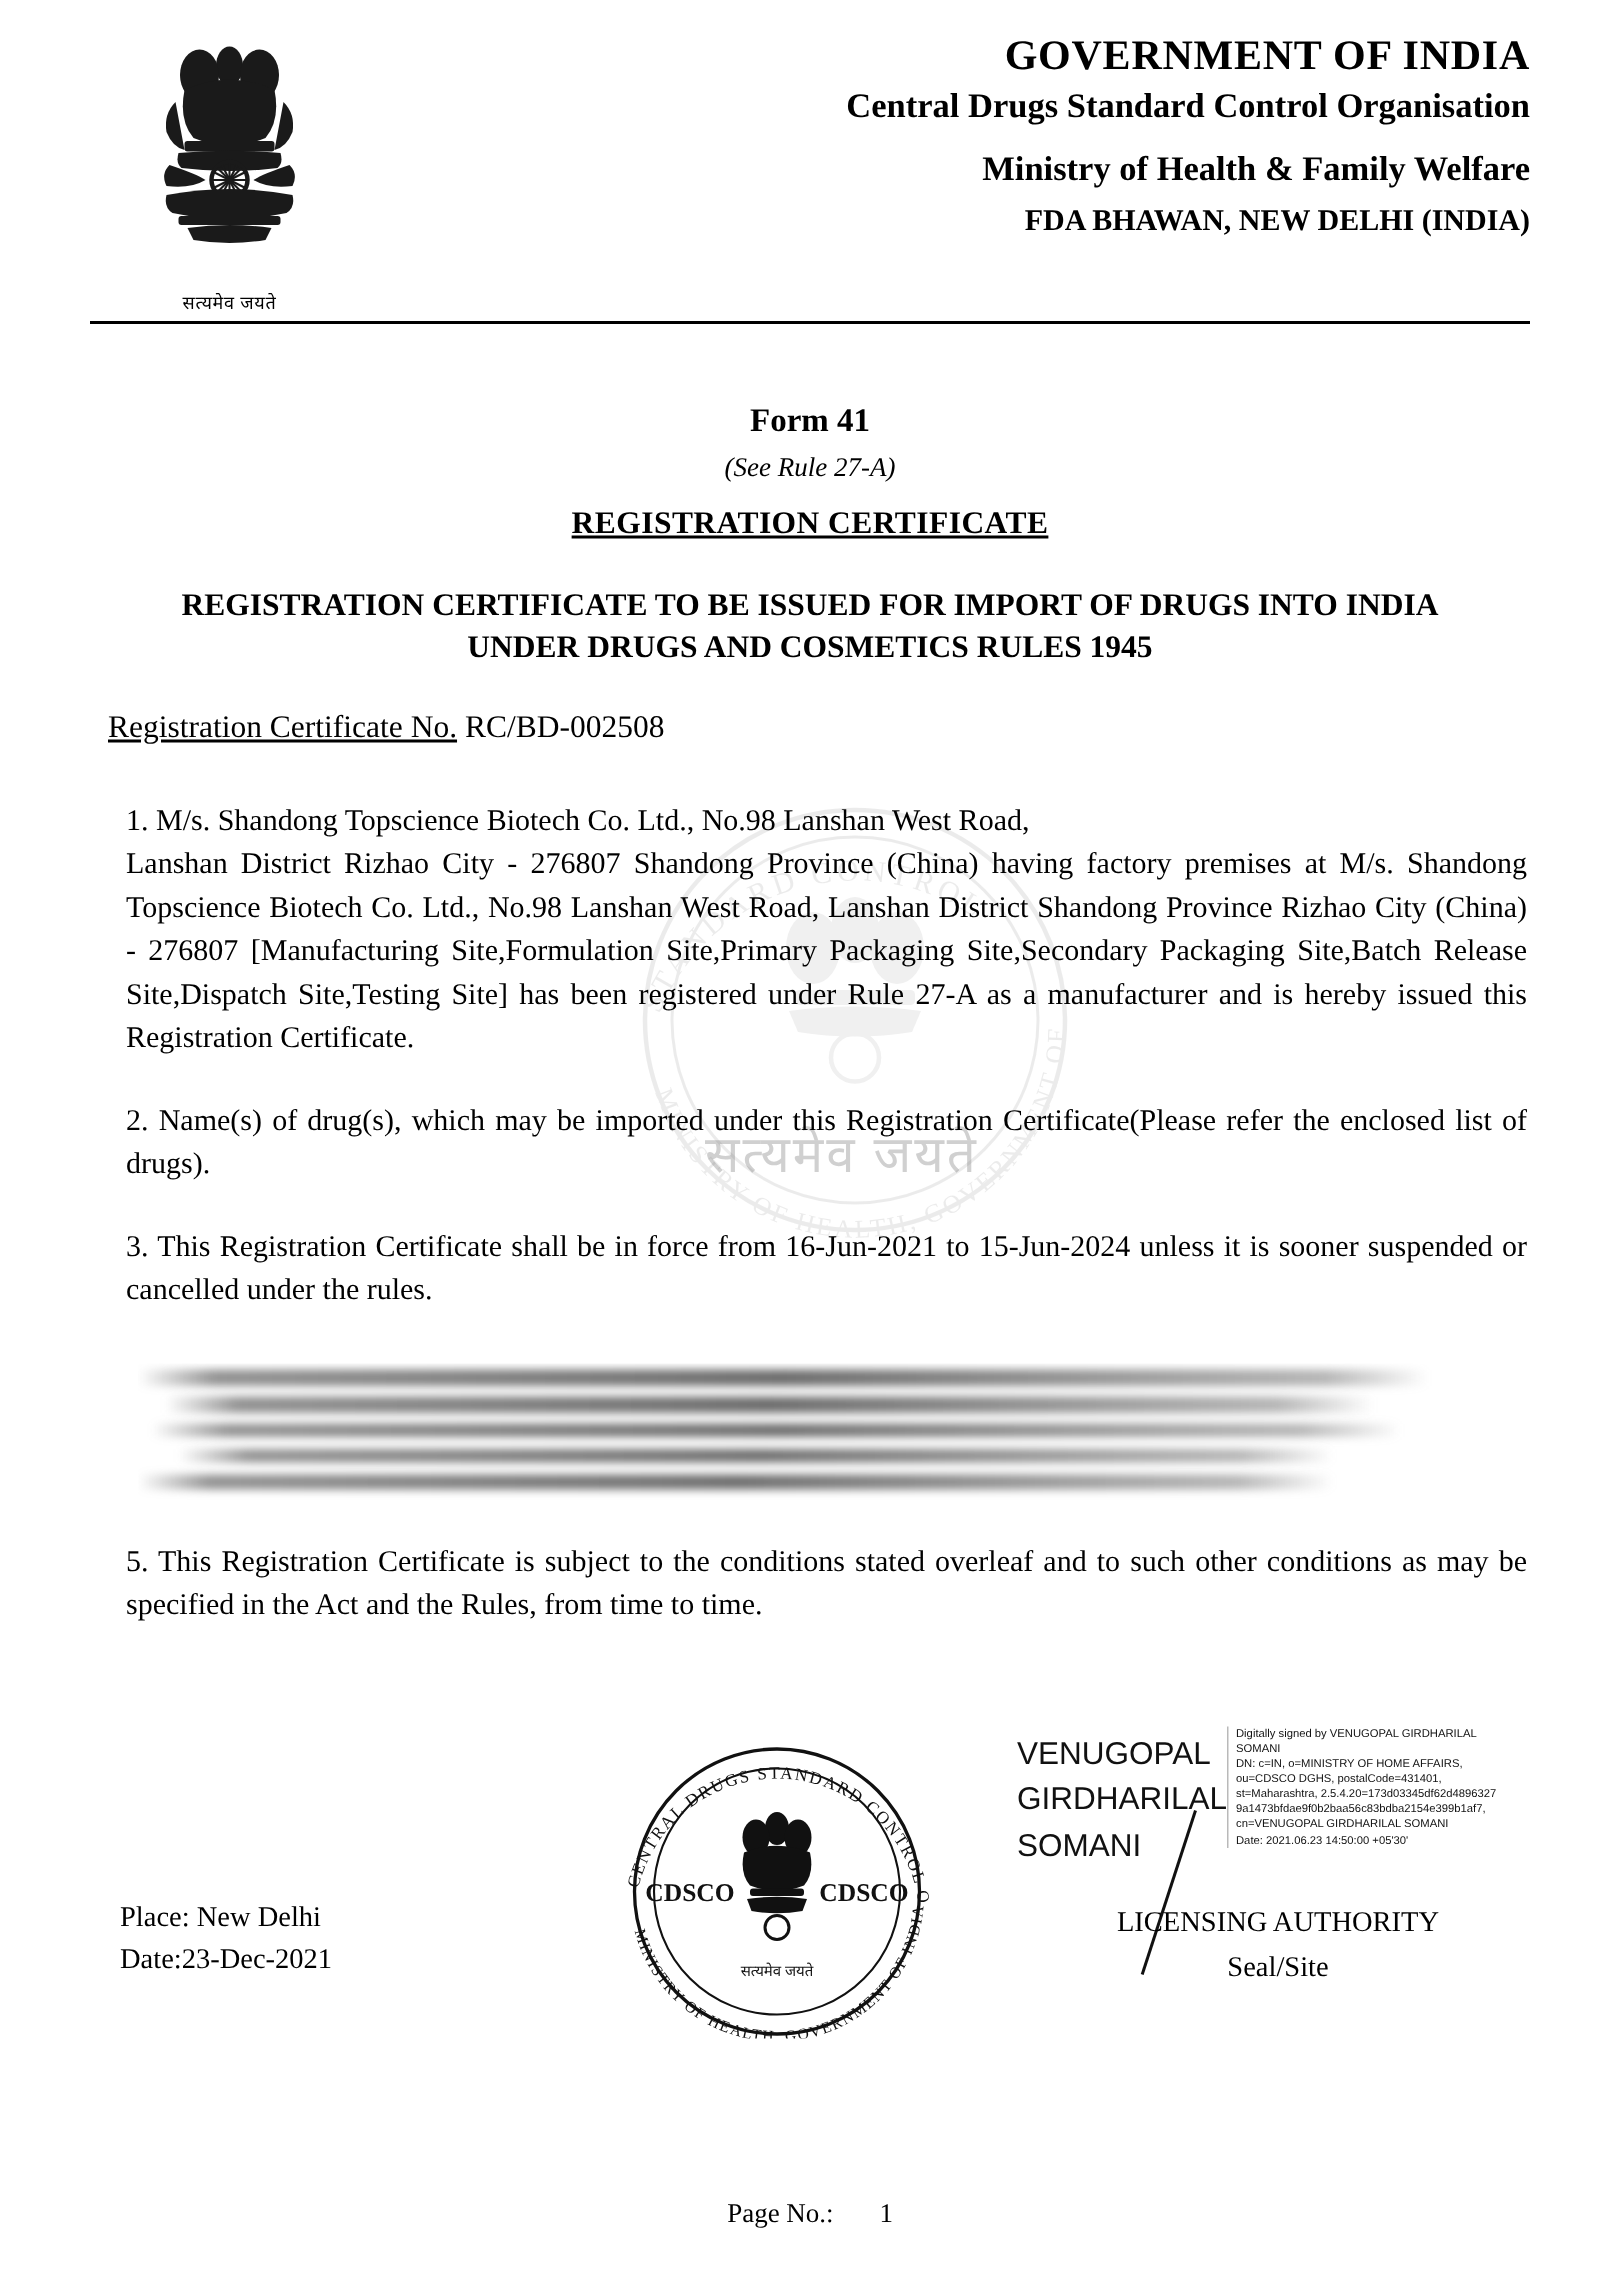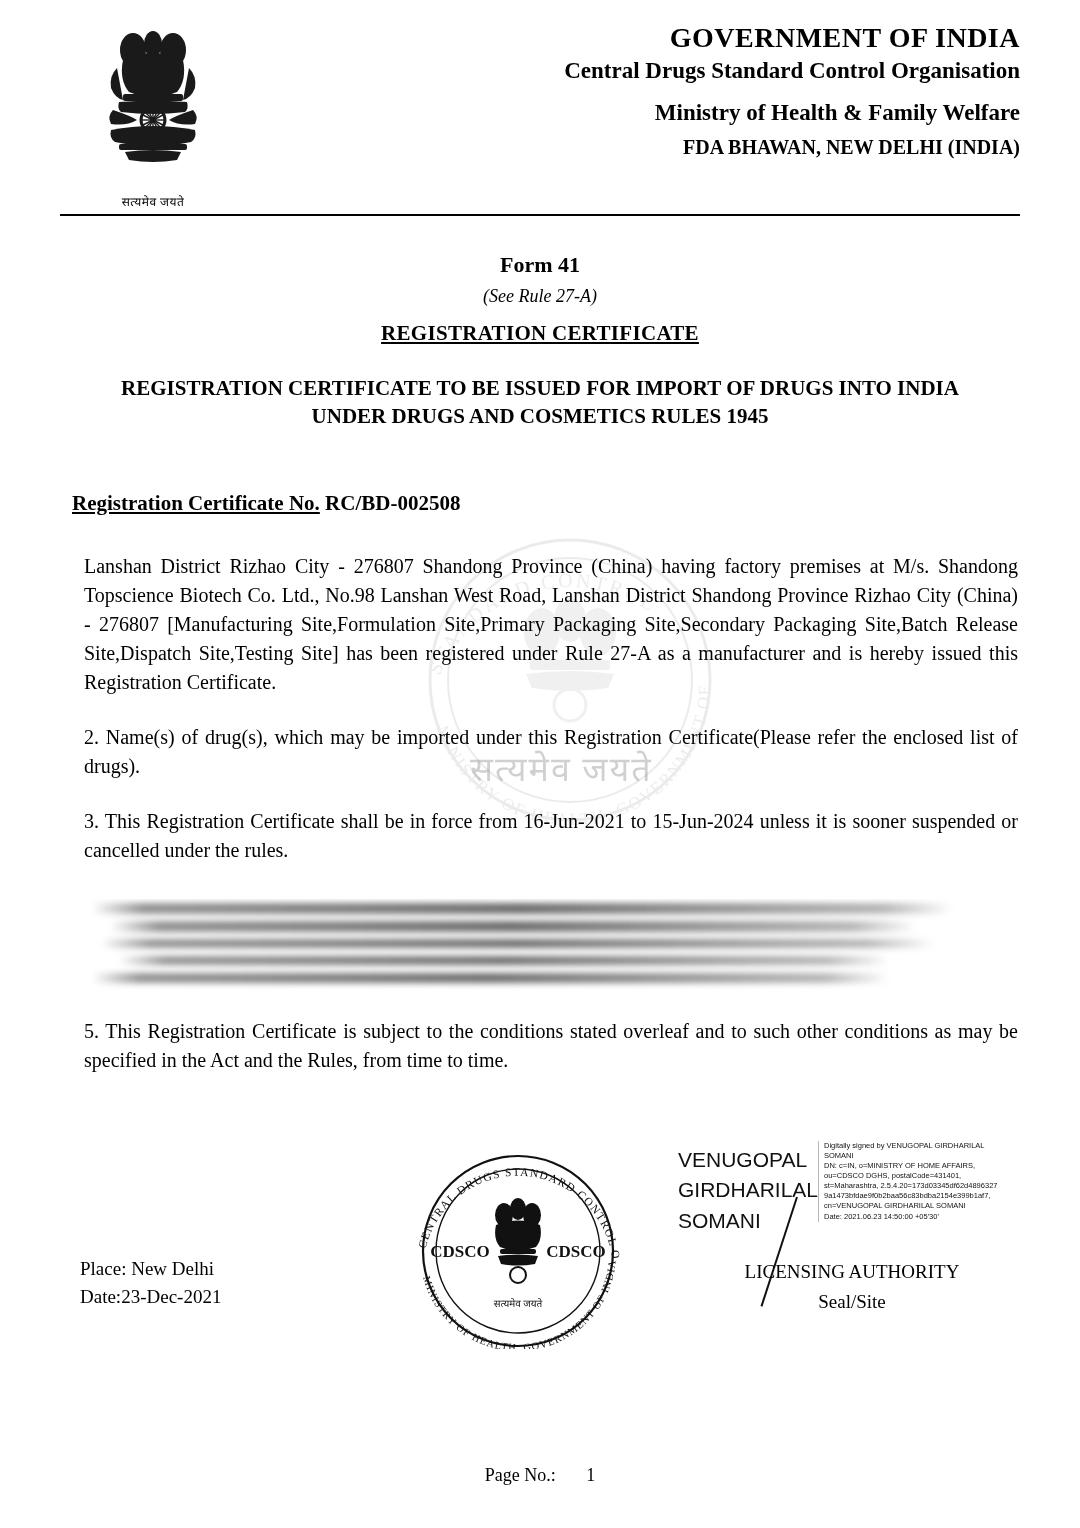--- a/index.html
+++ b/index.html
@@ -80,21 +80,21 @@
   
   .body-wrap {
     position: relative;
     padding: 0 62px;
     z-index: 2;
   }
   .form-no {
     text-align: center;
     font-size: 22px;
     font-weight: bold;
-    margin-top: 36px;
+    margin-top: 51px;
   }
   .see-rule {
     text-align: center;
     font-size: 18px;
     font-style: italic;
     margin-top: 8px;
   }
   .reg-cert {
     text-align: center;
     font-size: 21px;
@@ -105,23 +105,23 @@
   }
   .reg-purpose {
     text-align: center;
     font-size: 21px;
     font-weight: bold;
     margin-top: 28px;
     line-height: 1.35;
     padding: 0 20px;
   }
   .rc-no {
-    margin-top: 60px;
+    margin-top: 26px;
     font-size: 21px;
-    font-weight: bold;
+    font-weight: normal;
     padding-left: 10px;
   }
   .rc-no .lbl { text-decoration: underline; }
   .rc-no .val { text-decoration: none; }
 
   .para {
     font-size: 20px;
     line-height: 1.45;
     margin-top: 26px;
     text-align: justify;
@@ -327,20 +327,21 @@
     <div class="see-rule">(See Rule 27-A)</div>
     <div class="reg-cert">REGISTRATION CERTIFICATE</div>
     <div class="reg-purpose">REGISTRATION CERTIFICATE TO BE ISSUED FOR IMPORT OF DRUGS INTO INDIA UNDER DRUGS AND COSMETICS RULES 1945</div>
 
     <div class="rc-no">
       <span class="lbl">Registration Certificate No.</span>
       <span class="val">RC/BD-002508</span>
     </div>
 
     <div class="para p1">
+      <span class="indent-line">1. M/s. Shandong Topscience Biotech Co. Ltd., No.98 Lanshan West Road,</span>
       <span> Lanshan District Rizhao City - 276807 Shandong Province (China)   having factory premises at M/s. Shandong Topscience Biotech Co. Ltd., No.98 Lanshan West Road, Lanshan District Shandong Province Rizhao City (China) - 276807 [Manufacturing Site,Formulation Site,Primary Packaging Site,Secondary Packaging Site,Batch Release Site,Dispatch Site,Testing Site]   has been registered under Rule 27-A as a manufacturer and is hereby issued this Registration Certificate.</span>
     </div>
 
     <div class="para">2. Name(s) of drug(s), which may be imported under this Registration Certificate(Please refer the enclosed list of drugs).</div>
 
     <div class="para">3. This Registration Certificate shall be in force from 16-Jun-2021 to 15-Jun-2024 unless it is sooner suspended or cancelled under the rules.</div>
 
     <div class="redacted">
       <div class="smear s1"></div>
       <div class="smear s2"></div>

